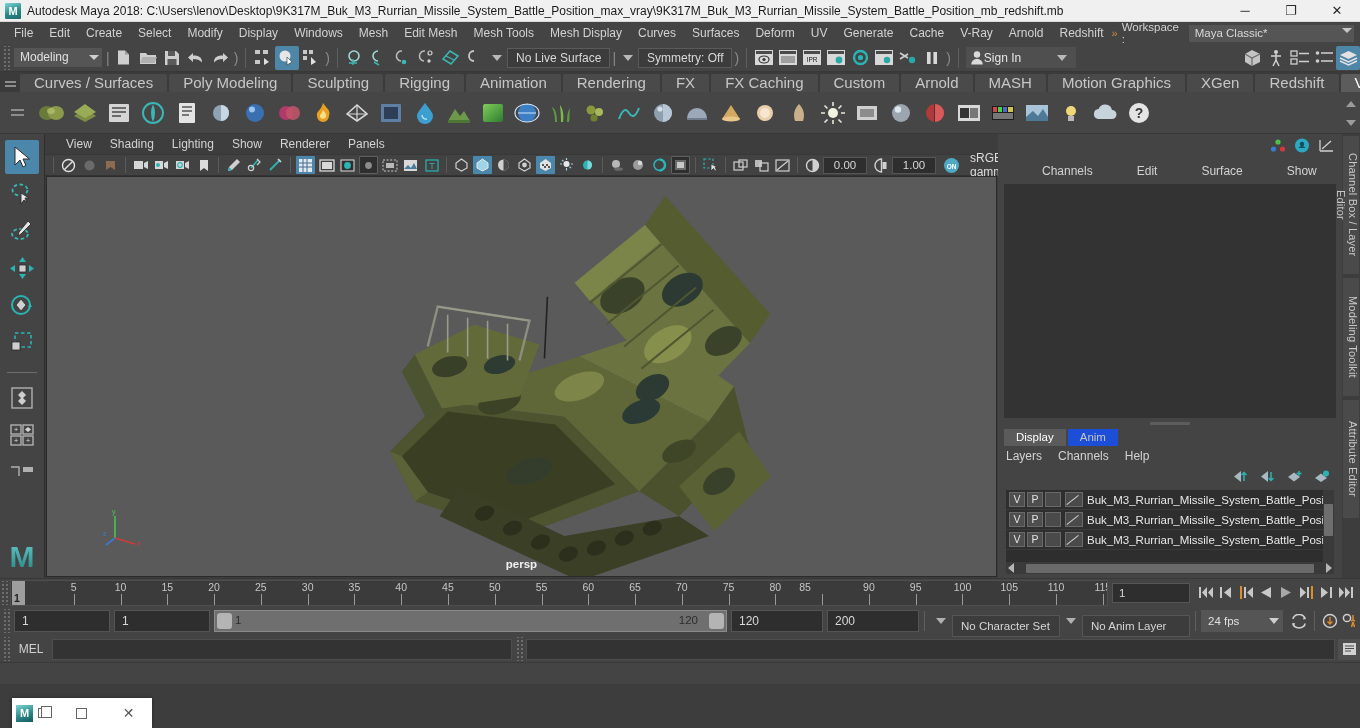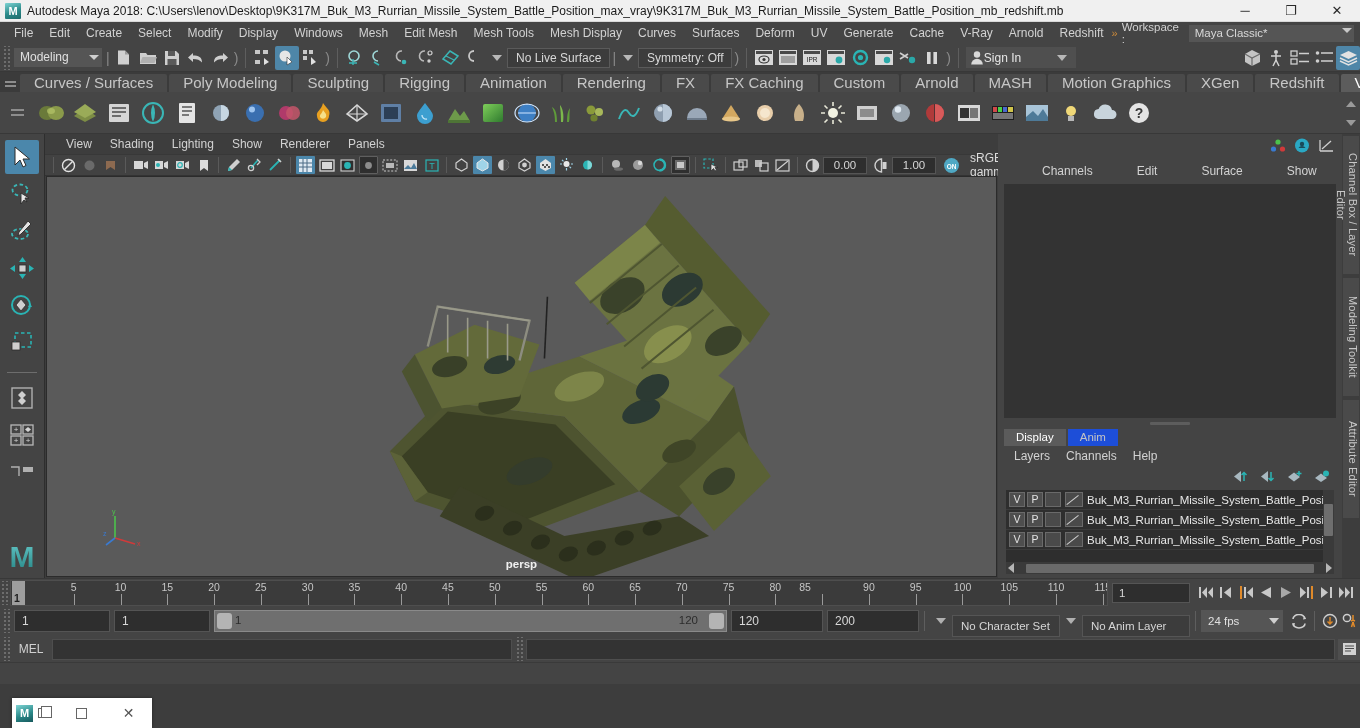--- a/index.html
+++ b/index.html
@@ -195,21 +195,21 @@
   .rp-handle i { width: 40px; height: 3px; background: #5d5d5d; border-radius: 1px; }
 
   
   .layered { flex: 1; display: flex; flex-direction: column; }
   .le-tabs { height: 18px; display: flex; align-items: flex-end; padding-left: 6px; }
   .le-tab {
     height: 17px; line-height: 17px; padding: 0 12px; font-size: 11.5px;
     color: #c4c4c4; background: #1d4ed8; margin-right: 2px;
   }
   .le-tab.sel { background: #5b5b5b; color: #fff; }
-  .le-menu { height: 20px; display: flex; align-items: center; padding-left: 8px; }
+  .le-menu { height: 20px; display: flex; align-items: center; }
   .le-menu .lmi { font-size: 12px; color: #d2d2d2; padding: 0 8px; line-height: 20px; }
   .le-btns { height: 24px; display: flex; align-items: center; justify-content: flex-end; padding-right: 12px; gap: 10px; }
   .le-list { flex: 1; background: #2e2e2e; margin: 0 8px; position: relative; overflow: hidden; }
   .le-row {
     height: 20px; display: flex; align-items: center; padding-left: 3px;
     border-bottom: 1px solid #3a3a3a;
   }
   .le-chip {
     width: 16px; height: 15px; background: #4e4e4e; border: 1px solid #6a6a6a;
     color: #e2e2e2; font-size: 10.5px; line-height: 13px; text-align: center;

